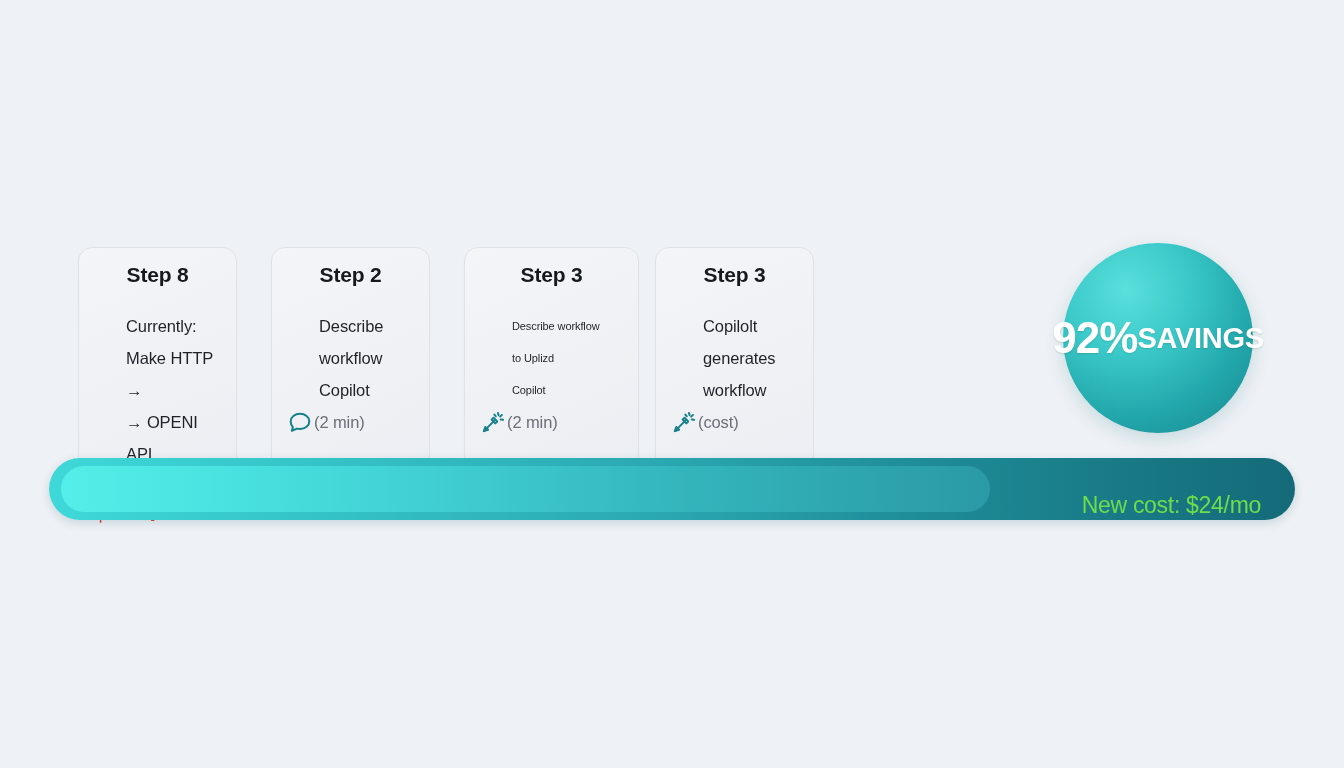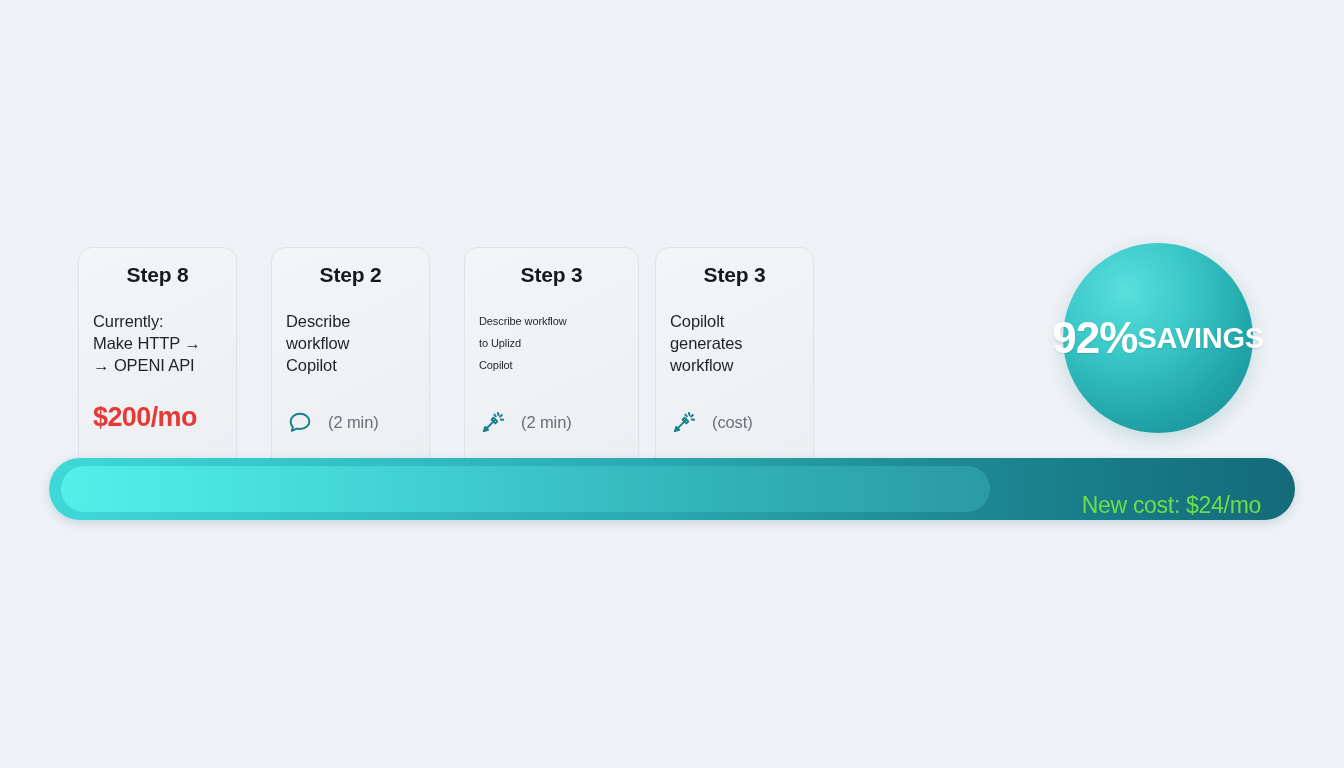--- a/index.html
+++ b/index.html
@@ -51,43 +51,43 @@
     color: #16191d;
     text-align: center;
     letter-spacing: -0.2px;
     margin: 0;
     line-height: 26px;
   }
 
   .step-body {
     margin-top: 22px;
     font-size: 16.5px;
-    line-height: 22px;
+    line-height: 32px;
     color: #1f2328;
     letter-spacing: -0.1px;
     white-space: pre-line;
+    margin-left: 33px;
   }
 
   .step-price {
     margin-top: 26px;
     font-size: 27px;
     font-weight: bold;
     color: #e53935;
     letter-spacing: -0.6px;
     line-height: 30px;
   }
 
   .step-footer {
     position: absolute;
     left: 14px;
     right: 12px;
     top: 160px;
     display: flex;
     align-items: center;
-    gap: 14px;
   }
 
   .step-icon {
     width: 28px;
     height: 28px;
     flex: 0 0 28px;
     display: block;
     color: #17808a;
   }
   .step-icon svg { display: block; width: 28px; height: 28px; }

